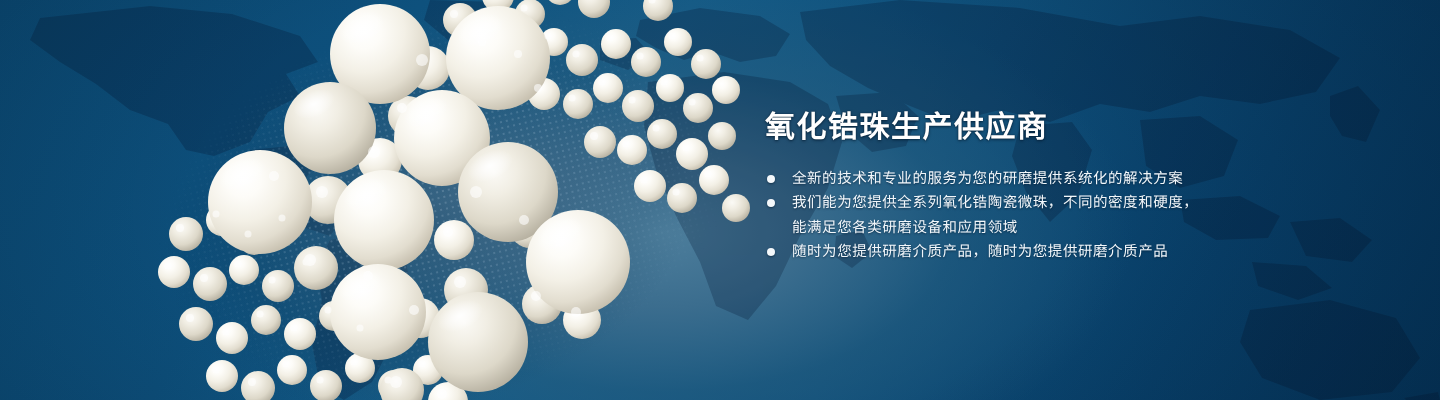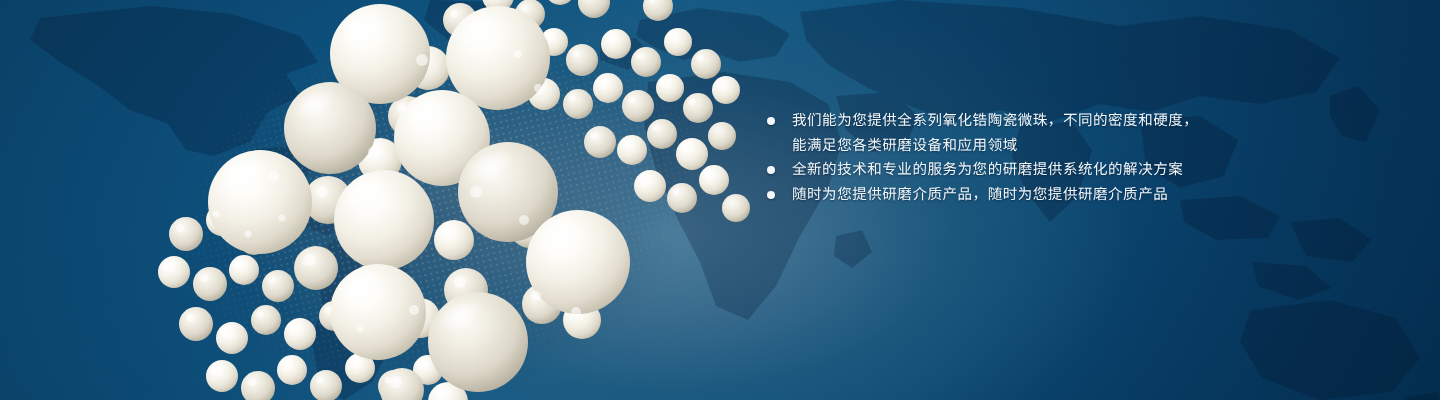--- a/index.html
+++ b/index.html
@@ -402,35 +402,36 @@
           <circle cx="446" cy="340" r="5"></circle>
             <circle cx="266" cy="410" r="6"></circle>
           <circle cx="312" cy="422" r="5"></circle>
         </g>
       </g>
     </svg>
   </div>
 
   <div class="copy">
 
+    <h1 class="headline">氧化锆珠生产供应商</h1>
 
     <ul class="bullets">
+
+      <li class="bullet">
+        <span class="dot"></span>
+        <span>全新的技术和专业的服务为您的研磨提供系统化的解决方案</span>
+      </li>
 
       <li class="bullet">
         <span class="dot"></span>
         <span>我们能为您提供全系列氧化锆陶瓷微珠，不同的密度和硬度，</span>
         <span class="line2">能满足您各类研磨设备和应用领域</span>
       </li>
 
       <li class="bullet">
         <span class="dot"></span>
-        <span>全新的技术和专业的服务为您的研磨提供系统化的解决方案</span>
-      </li>
-
-      <li class="bullet">
-        <span class="dot"></span>
         <span>随时为您提供研磨介质产品，随时为您提供研磨介质产品</span>
       </li>
 
     </ul>
   </div>
 
 </div>
 
 </body></html>

